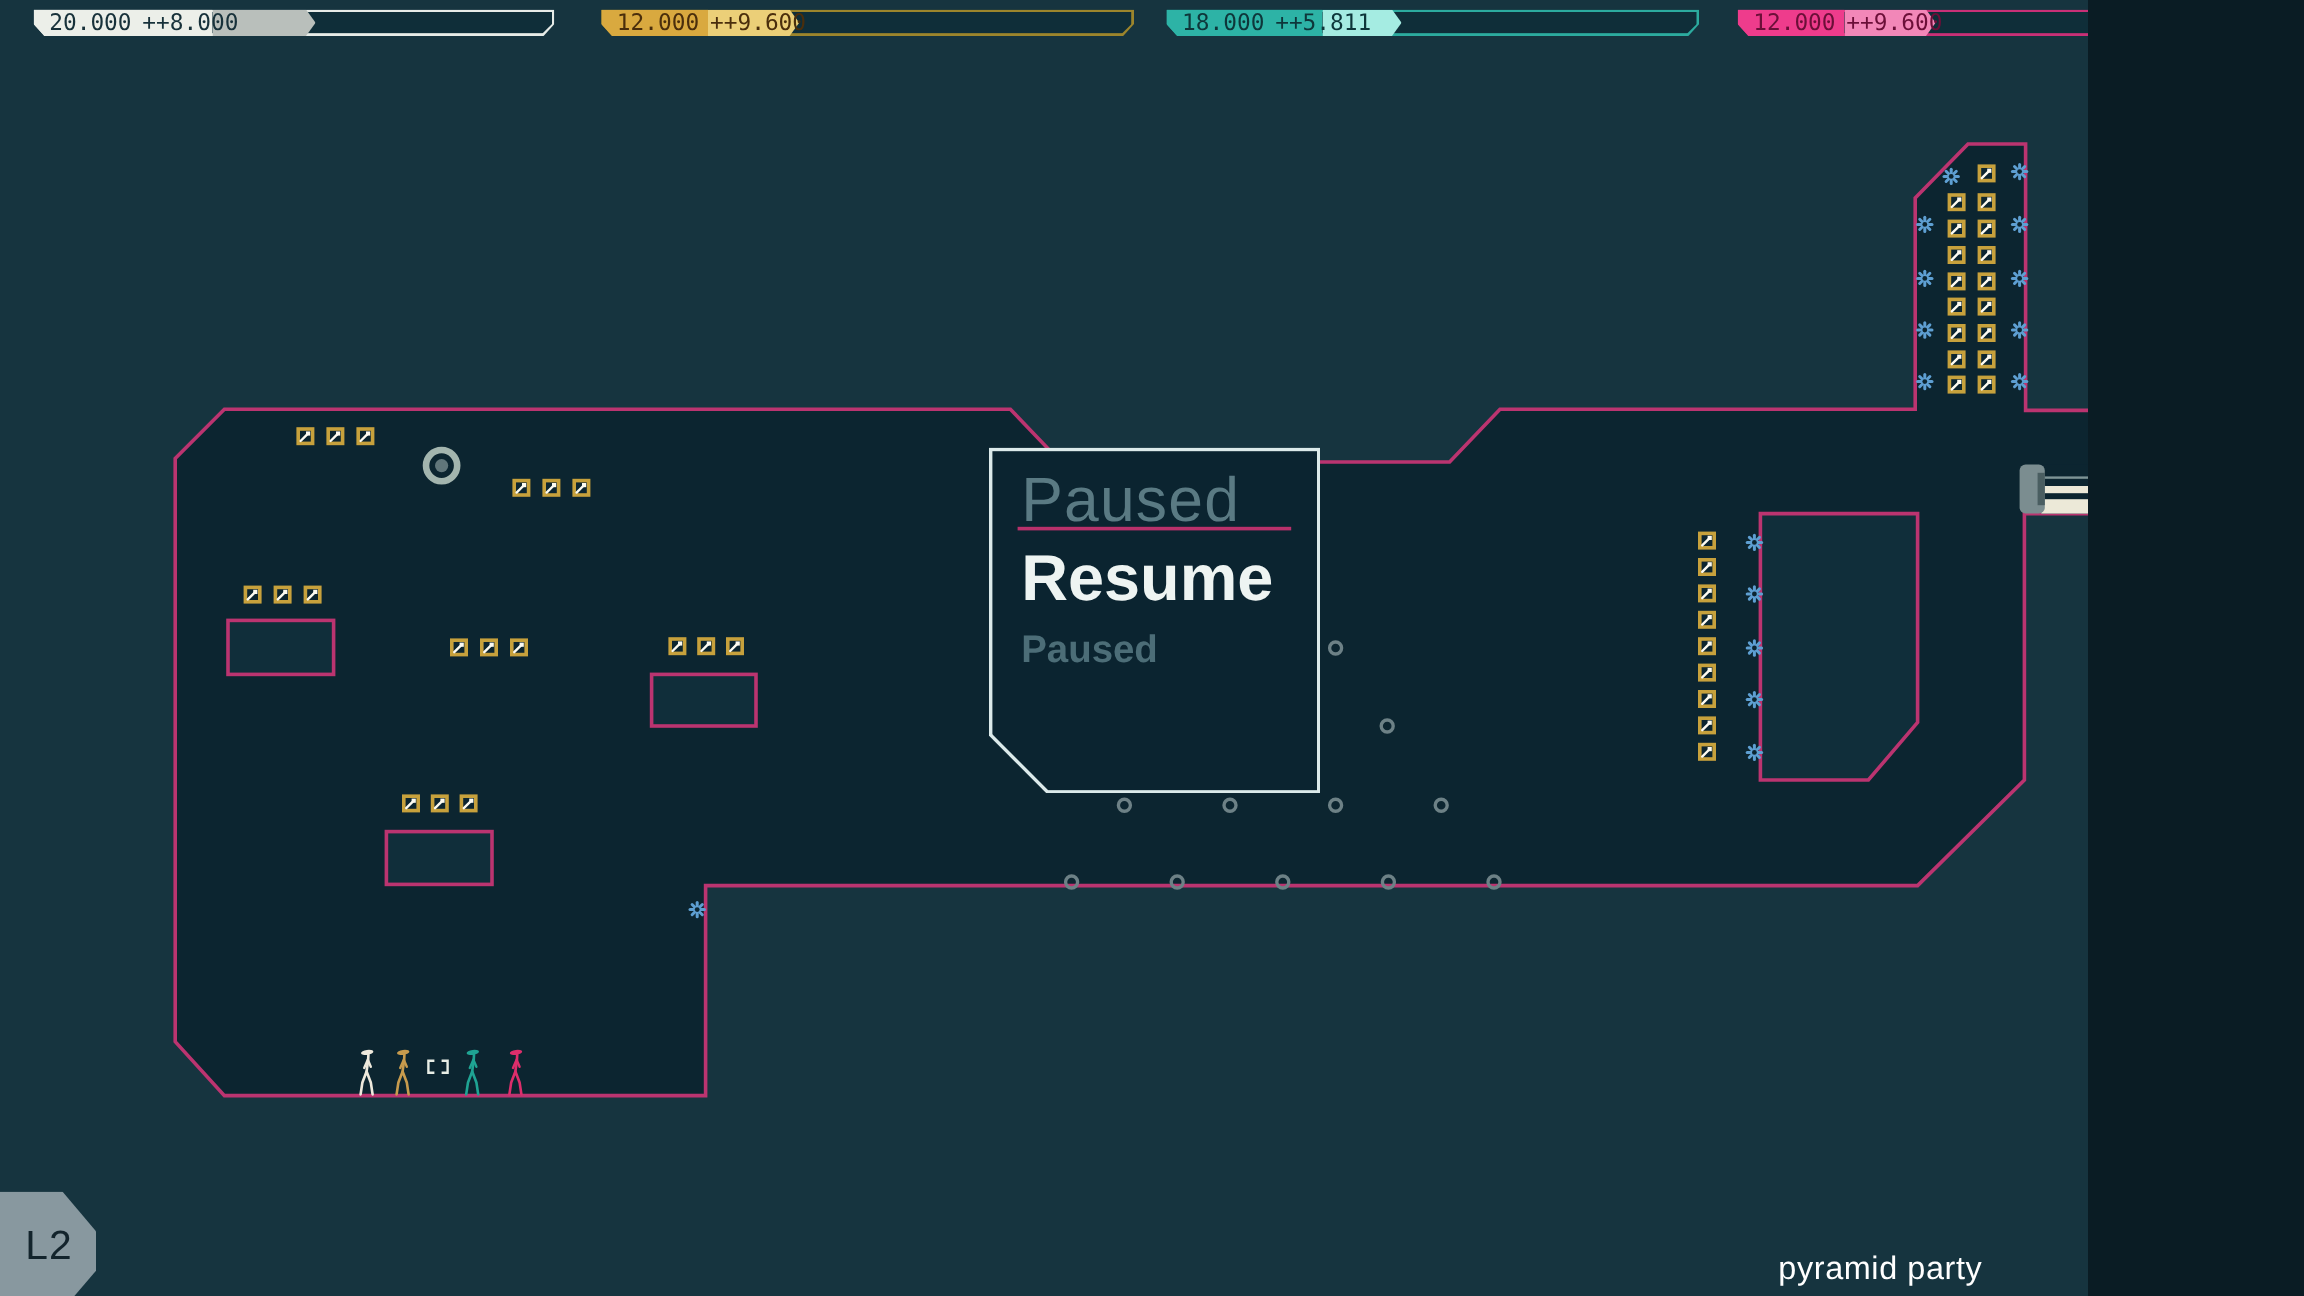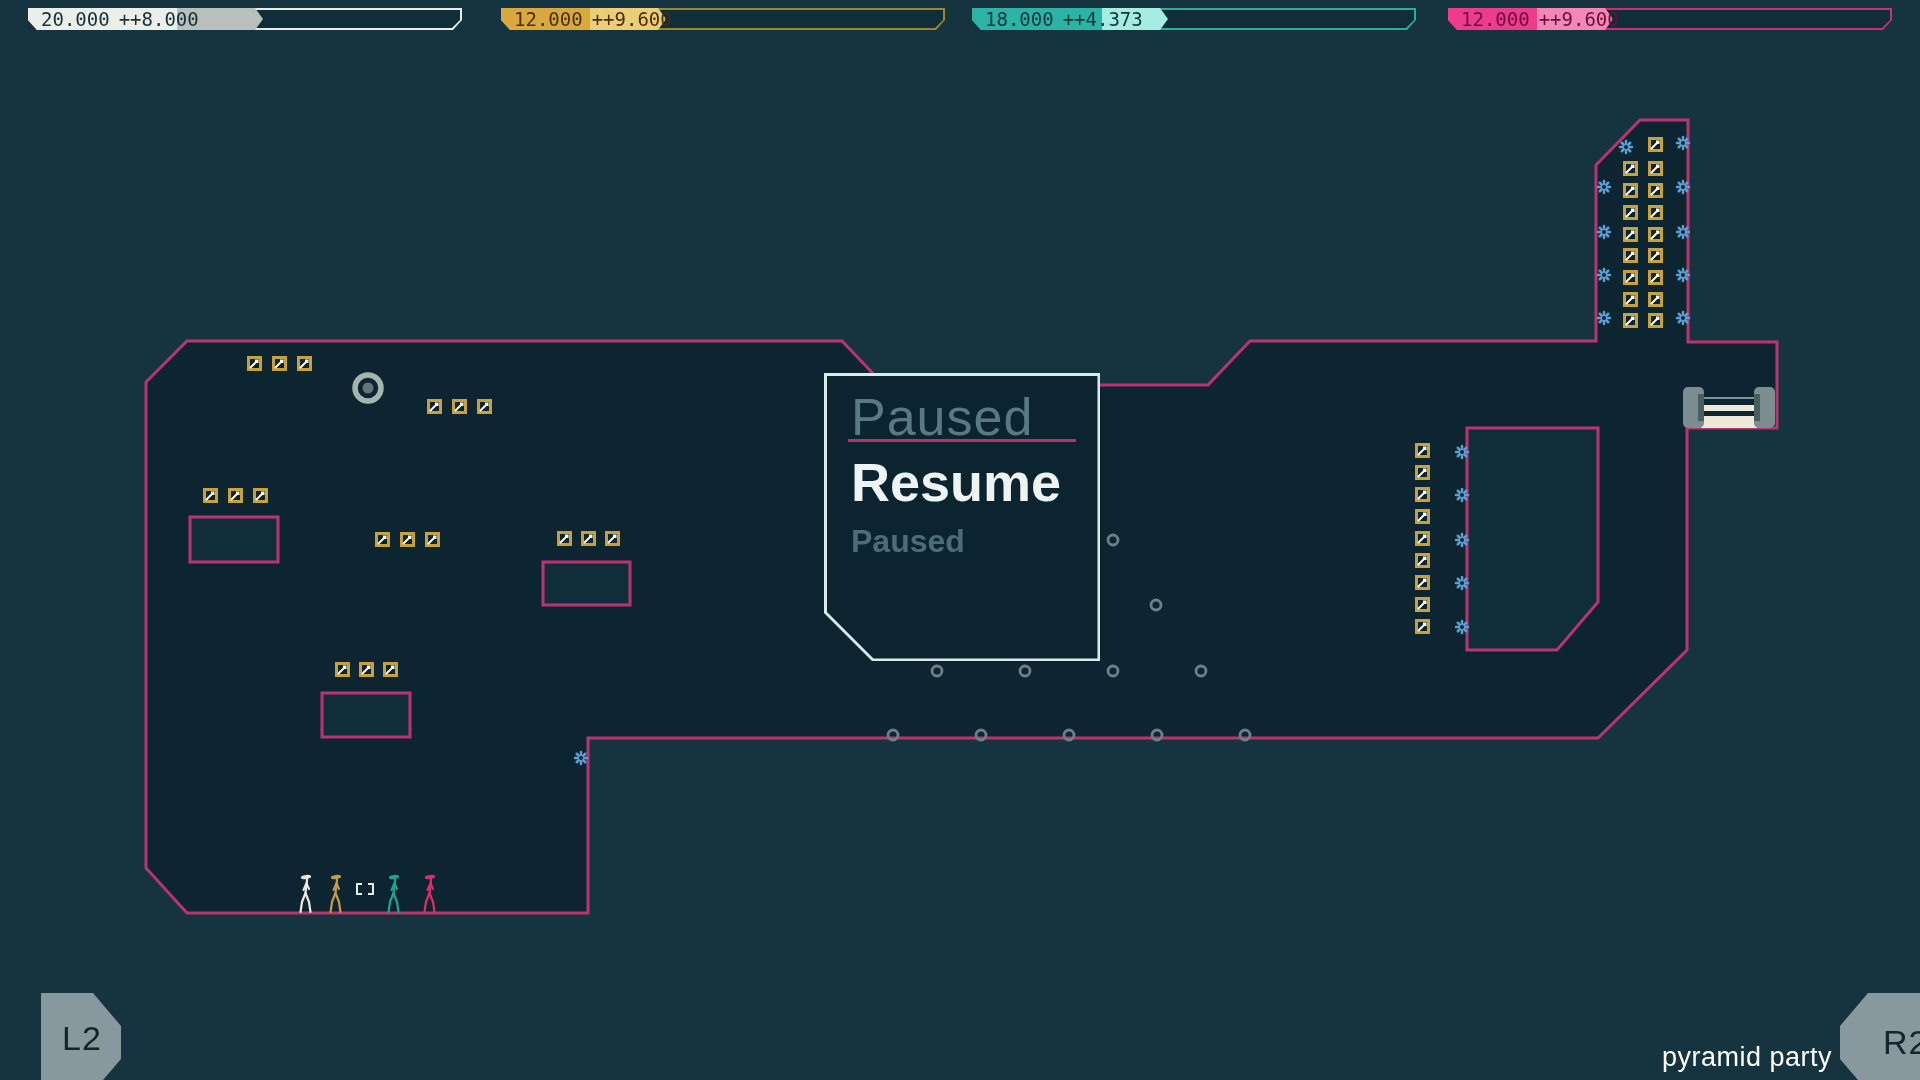--- a/index.html
+++ b/index.html
@@ -1,19 +1,20 @@
 <!DOCTYPE html>
 <html><head>
 <meta charset="utf-8">
 <style>
   html,body{margin:0;padding:0;background:#0a1c24;}
   #stage{
-    position:relative;width:1920px;height:1080px;overflow:hidden;
+    position:relative;width:1712px;height:1080px;overflow:hidden;
     background:#16343f;
     font-family:"Liberation Sans", sans-serif;
+    padding-left:28px;
   }
   
   #level-svg{position:absolute;left:0;top:0;}
 
   
   .bar{
     position:absolute;top:8px;height:22px;
     clip-path:polygon(0 0,100% 0,100% 55%,calc(100% - 9px) 100%,9px 100%,0 55%);
   }
   .bar-border{position:absolute;inset:0;}
@@ -37,21 +38,21 @@
   .menu-title{position:absolute;left:27px;top:14px;font-size:52px;letter-spacing:1px;color:#5a7a83;}
   .menu-rule{position:absolute;left:24px;top:66px;width:228px;height:3px;}
   .menu-items{position:absolute;left:27px;top:74px;right:6px;}
   .menu-item{cursor:pointer;white-space:nowrap;font-weight:bold;}
   .menu-item.selected{font-size:54px;line-height:70px;color:#eef4f2;}
   .menu-item.dim{font-size:32px;line-height:49px;color:#4c6d77;}
 
   
   .corner{position:absolute;top:993px;width:80px;height:87px;background:#88989f;color:#13242c;}
   .corner .lbl{position:absolute;font-size:34px;letter-spacing:1px;}
-  #corner-l2{left:0;clip-path:polygon(0 0,52px 0,80px 33px,80px 66px,62px 87px,0 87px);margin-left:41px;}
+  #corner-l2{left:0;clip-path:polygon(0 0,52px 0,80px 33px,80px 66px,62px 87px,0 87px);}
   #corner-l2 .lbl{left:21px;top:26px;}
   #corner-r2{left:1840px;clip-path:polygon(28px 0,80px 0,80px 87px,18px 87px,0 66px,0 33px);}
   #corner-r2 .lbl{left:27px;top:30px;margin-left:16px;}
   .level-name{
     position:absolute;right:88px;top:1042px;font-size:27px;letter-spacing:.5px;color:#ffffff;
   }
 </style>
 </head>
 <body>
 
@@ -467,21 +468,21 @@
         <div class="bar-body"></div>
         <div class="bar-fill1" style="width: 89px; background: rgb(217, 169, 63);"></div>
         <div class="bar-fill2" style="left: 89px; width: 76px; background: rgb(235, 207, 120);"></div>
         <div class="bar-label" style="color: rgb(74, 46, 12);"><span class="time">12.000</span><span class="bonus">++9.600</span></div>
       </div>
       <div class="bar" style="left: 972px; width: 444px;">
         <div class="bar-border" style="background: rgb(44, 171, 159);"></div>
         <div class="bar-body"></div>
         <div class="bar-fill1" style="width: 130px; background: rgb(45, 179, 166);"></div>
         <div class="bar-fill2" style="left: 130px; width: 66px; background: rgb(165, 236, 226);"></div>
-        <div class="bar-label" style="color: rgb(14, 54, 58);"><span class="time">18.000</span><span class="bonus">++4.373</span></div>
+        <div class="bar-label" style="color: rgb(14, 54, 58);"><span class="time">18.000</span><span class="bonus">++5.811</span></div>
       </div>
       <div class="bar" style="left: 1448px; width: 444px;">
         <div class="bar-border" style="background: rgb(201, 48, 119);"></div>
         <div class="bar-body"></div>
         <div class="bar-fill1" style="width: 89px; background: rgb(238, 60, 140);"></div>
         <div class="bar-fill2" style="left: 89px; width: 76px; background: rgb(242, 135, 184);"></div>
         <div class="bar-label" style="color: rgb(107, 15, 56);"><span class="time">12.000</span><span class="bonus">++9.600</span></div>
       </div>
     </div>
 

